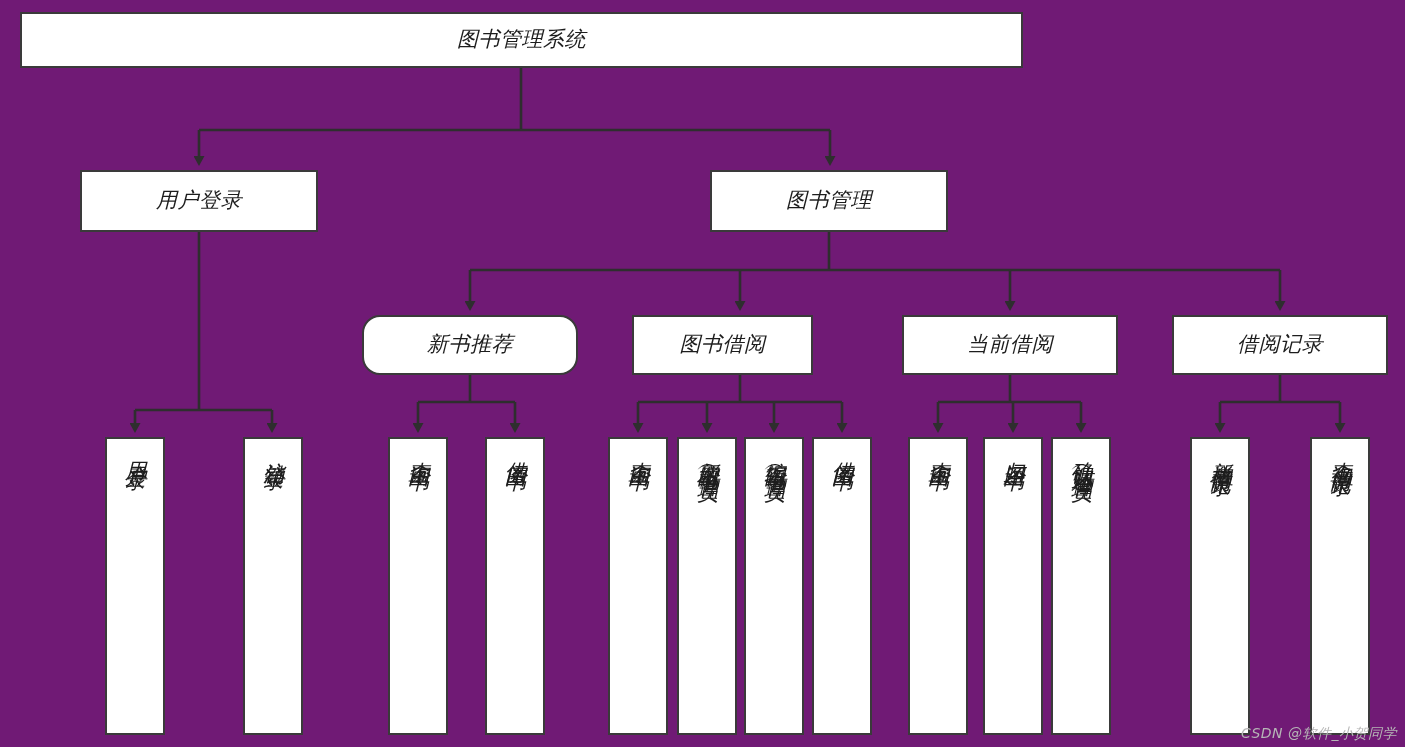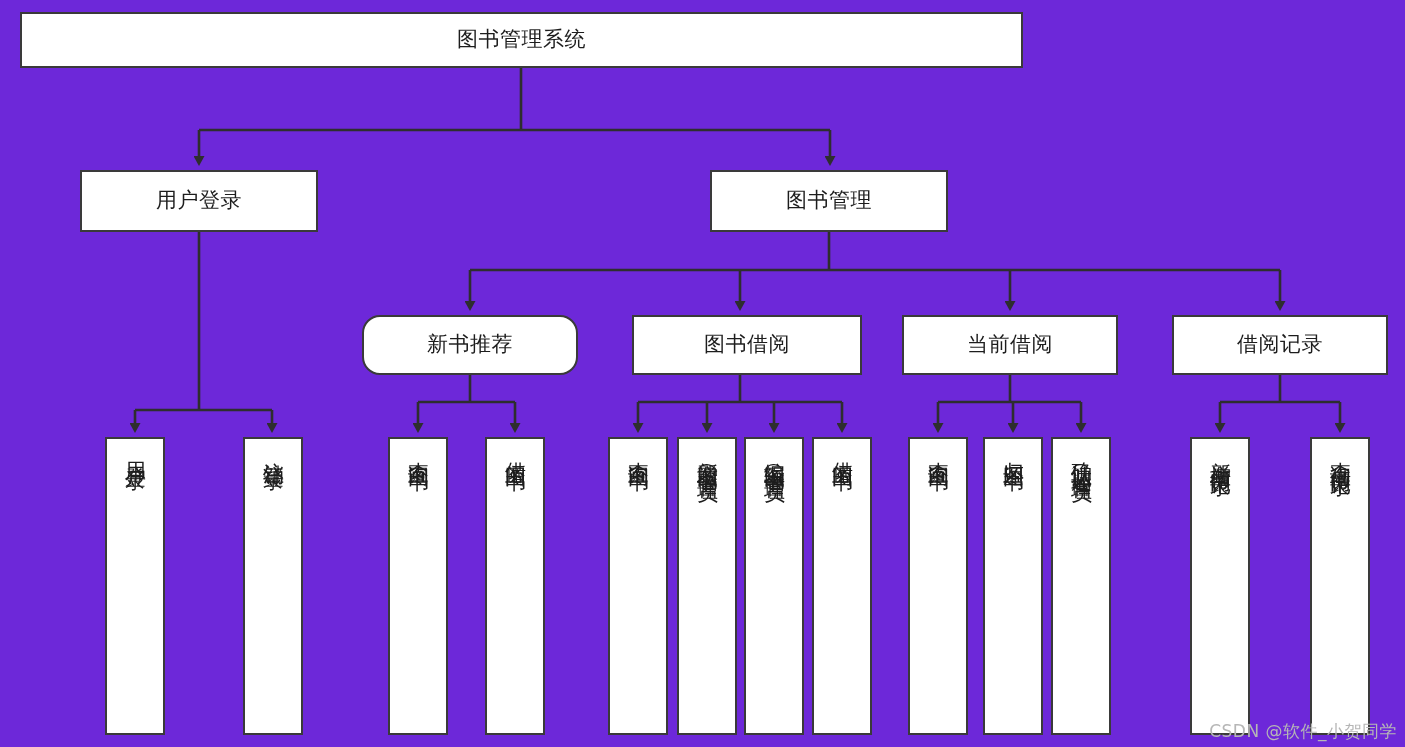--- a/index.html
+++ b/index.html
@@ -7,22 +7,23 @@
     padding: 0;
     background: #ffffff;
   }
   body {
     font-family: "DejaVu Sans", "Liberation Sans", sans-serif;
   }
   #canvas {
     position: relative;
     width: 1405px;
     height: 747px;
-    background: #6d28d9;
+    background: #701a75;
     overflow: hidden;
+    font-style: italic;
   }
   svg.edges {
     position: absolute;
     left: 0;
     top: 0;
     width: 1405px;
     height: 747px;
     pointer-events: none;
   }
   .node {
@@ -53,21 +54,21 @@
     text-orientation: upright;
     font-size: 21px;
     letter-spacing: 3px;
     line-height: 1.0;
     white-space: nowrap;
   }
   #watermark {
     position: absolute;
     right: 8px;
     bottom: 4px;
-    font-size: 17px;
+    font-size: 14px;
     color: #b6b6b6;
     letter-spacing: 0.5px;
     white-space: nowrap;
   }
 </style>
 </head>
 <body>
 
 <div id="canvas">
 
@@ -128,21 +129,21 @@
   <div class="node horizontal" id="n-l2-0" style="left: 80px; top: 170px; width: 238px; height: 62px;">
     <span class="label">用户登录</span>
   </div>
   <div class="node horizontal" id="n-l2-1" style="left: 710px; top: 170px; width: 238px; height: 62px;">
     <span class="label">图书管理</span>
   </div>
 
   <div class="node horizontal" id="n-l3-0" style="left: 362px; top: 315px; width: 216px; height: 60px; border-radius: 18px;">
     <span class="label">新书推荐</span>
   </div>
-  <div class="node horizontal" id="n-l3-1" style="left: 632px; top: 315px; width: 230px; height: 60px;">
+  <div class="node horizontal" id="n-l3-1" style="left: 632px; top: 315px; width: 181px; height: 60px;">
     <span class="label">图书借阅</span>
   </div>
   <div class="node horizontal" id="n-l3-3" style="left: 1172px; top: 315px; width: 216px; height: 60px;">
     <span class="label">借阅记录</span>
   </div>
   <div class="node horizontal" id="n-l3-2" style="left: 902px; top: 315px; width: 216px; height: 60px;">
     <span class="label">当前借阅</span>
   </div>
 
   <div class="node vertical" id="n-lf-0" style="left: 105px; top: 437px; width: 60px; height: 298px;">

